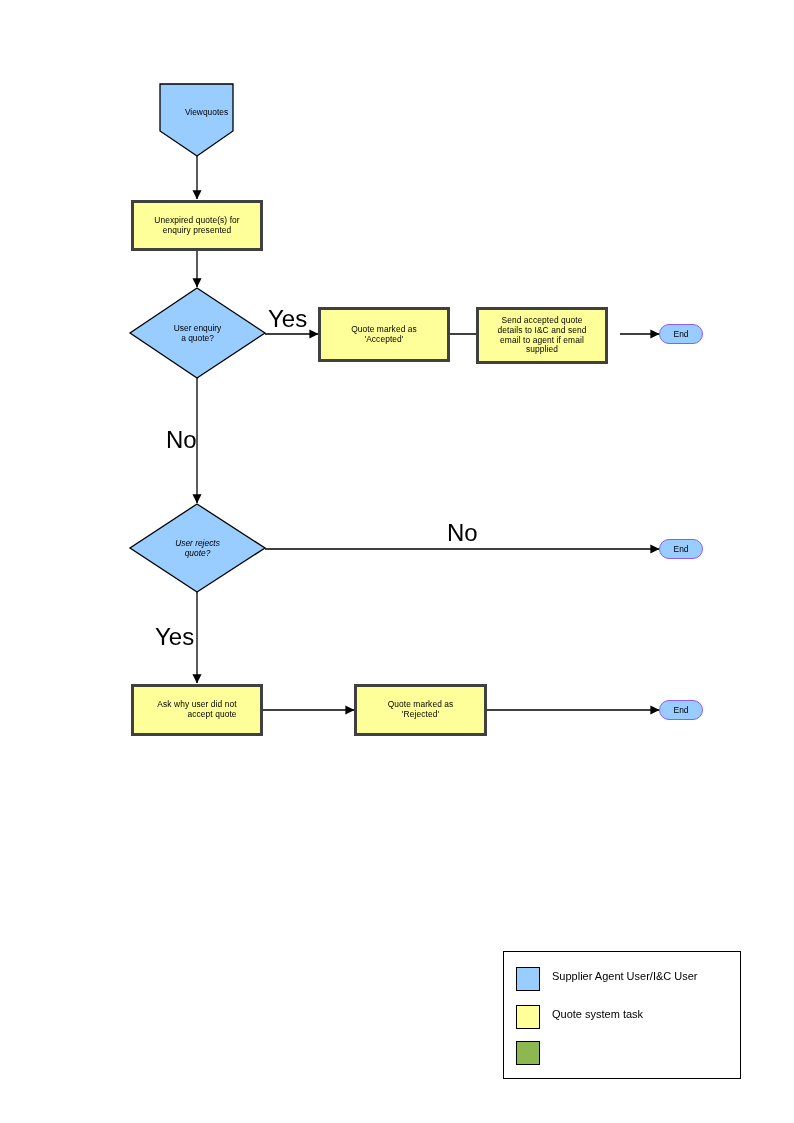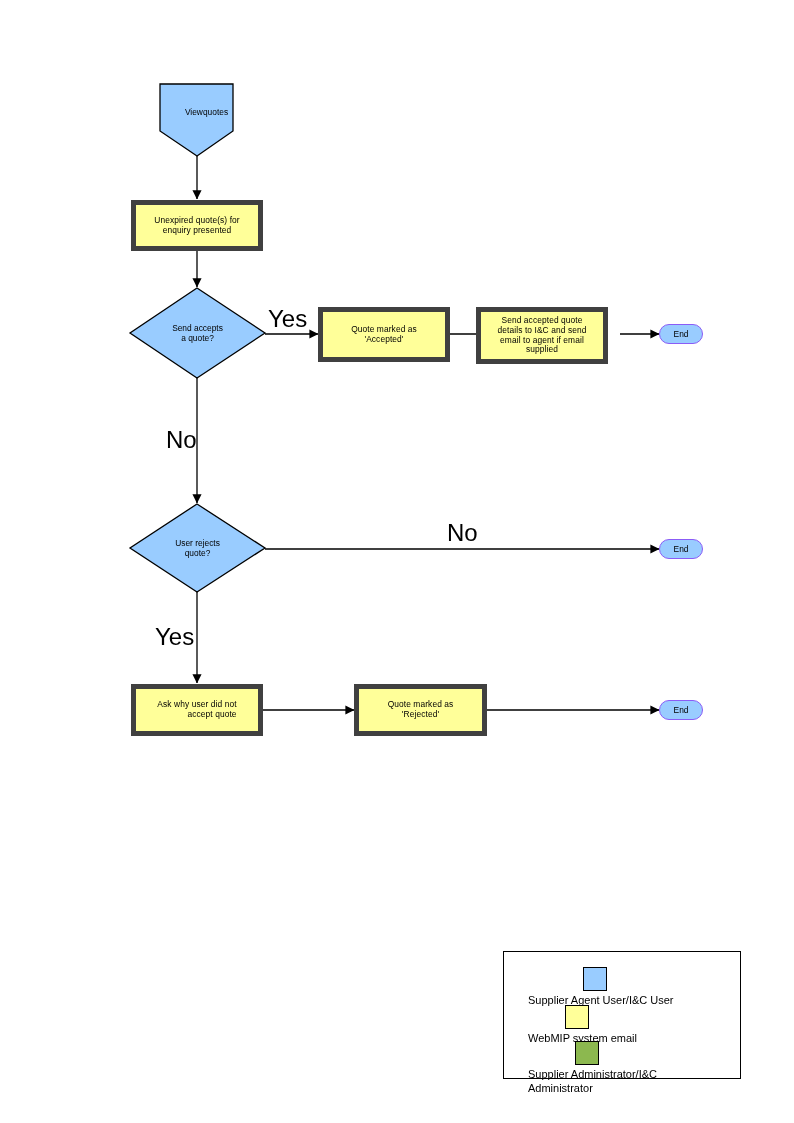--- a/index.html
+++ b/index.html
@@ -27,21 +27,21 @@
     display: flex;
     align-items: center;
     justify-content: center;
     text-align: center;
     line-height: 1.18;
     color: #000000;
     white-space: pre-line;
   }
   .task {
     background: #ffff99;
-    border: 5px solid #404040;
+    border: 3px solid #404040;
     font-size: 8.4px;
     letter-spacing: 0.1px;
     padding: 12px 4px;
   }
   .diamond-wrap {
     position: absolute;
   }
   .diamond-label {
     position: absolute;
     left: 0; top: 0;
@@ -100,22 +100,21 @@
     width: 238px;
     height: 128px;
     border: 1px solid #000000;
     background: #ffffff;
     box-sizing: border-box;
   }
   .legend-row {
     position: absolute;
     left: 12px;
     display: flex;
-    align-items: center;
-    flex-direction: column;
+    align-items: flex-start;
   }
   .legend-swatch {
     width: 24px;
     height: 24px;
     border: 1px solid #000000;
     box-sizing: border-box;
     flex: 0 0 auto;
   }
   .legend-text {
     margin-left: 12px;
@@ -166,41 +165,41 @@
 <div class="pentagon-wrap" style="left:160px; top:84px; width:93px; height:72px;">
   <div class="pentagon-label">Viewquotes</div>
 </div>
 
 <div class="node task" style="left:131px; top:200px; width:132px; height:51px;">
   <span>Unexpired quote(s) for
 enquiry presented</span>
 </div>
 
 <div class="diamond-wrap" style="left:130px; top:288px; width:135px; height:90px;">
-  <div class="diamond-label">Send accepts
+  <div class="diamond-label">User enquiry
 a quote?</div>
 </div>
 
 <div class="node task" style="left:318px; top:307px; width:132px; height:55px;">
   <span>Quote  marked as
 'Accepted'</span>
 </div>
 
 <div class="node task" style="left:476px; top:307px; width:132px; height:57px;">
   <span>Send accepted quote
 details to I&amp;C and send
 email to agent if email
 supplied</span>
 </div>
 
 <div class="terminator" style="left:659px; top:324px; width:44px; height:20px;">
   <span>End</span>
 </div>
 
-<div class="diamond-wrap" style="left:130px; top:504px; width:135px; height:88px;">
+<div class="diamond-wrap" style="left:130px; top:504px; width:135px; height:88px;font-style:italic;">
   <div class="diamond-label">User rejects
 quote?</div>
 </div>
 
 <div class="terminator" style="left:659px; top:539px; width:44px; height:20px;">
   <span>End</span>
 </div>
 
 <div class="node task" style="left:131px; top:684px; width:132px; height:52px;text-align:right;">
   <span>Ask why user did not
@@ -224,20 +223,18 @@
 
 <div class="edge-label" style="left:155px; top:625px;">Yes</div>
 
 <div id="legend">
   <div class="legend-row" style="top:15px;">
     <span class="legend-swatch" style="background:#99ccff;"></span>
     <span class="legend-text">Supplier Agent User/I&amp;C User</span>
   </div>
   <div class="legend-row" style="top:53px;">
     <span class="legend-swatch" style="background:#ffff99;"></span>
-    <span class="legend-text">WebMIP system email</span>
+    <span class="legend-text">Quote system task</span>
   </div>
   <div class="legend-row" style="top:89px;">
     <span class="legend-swatch" style="background:#8cb84f;"></span>
-    <span class="legend-text">Supplier Administrator/I&amp;C
-Administrator</span>
   </div>
 </div>
 
 </body></html>

